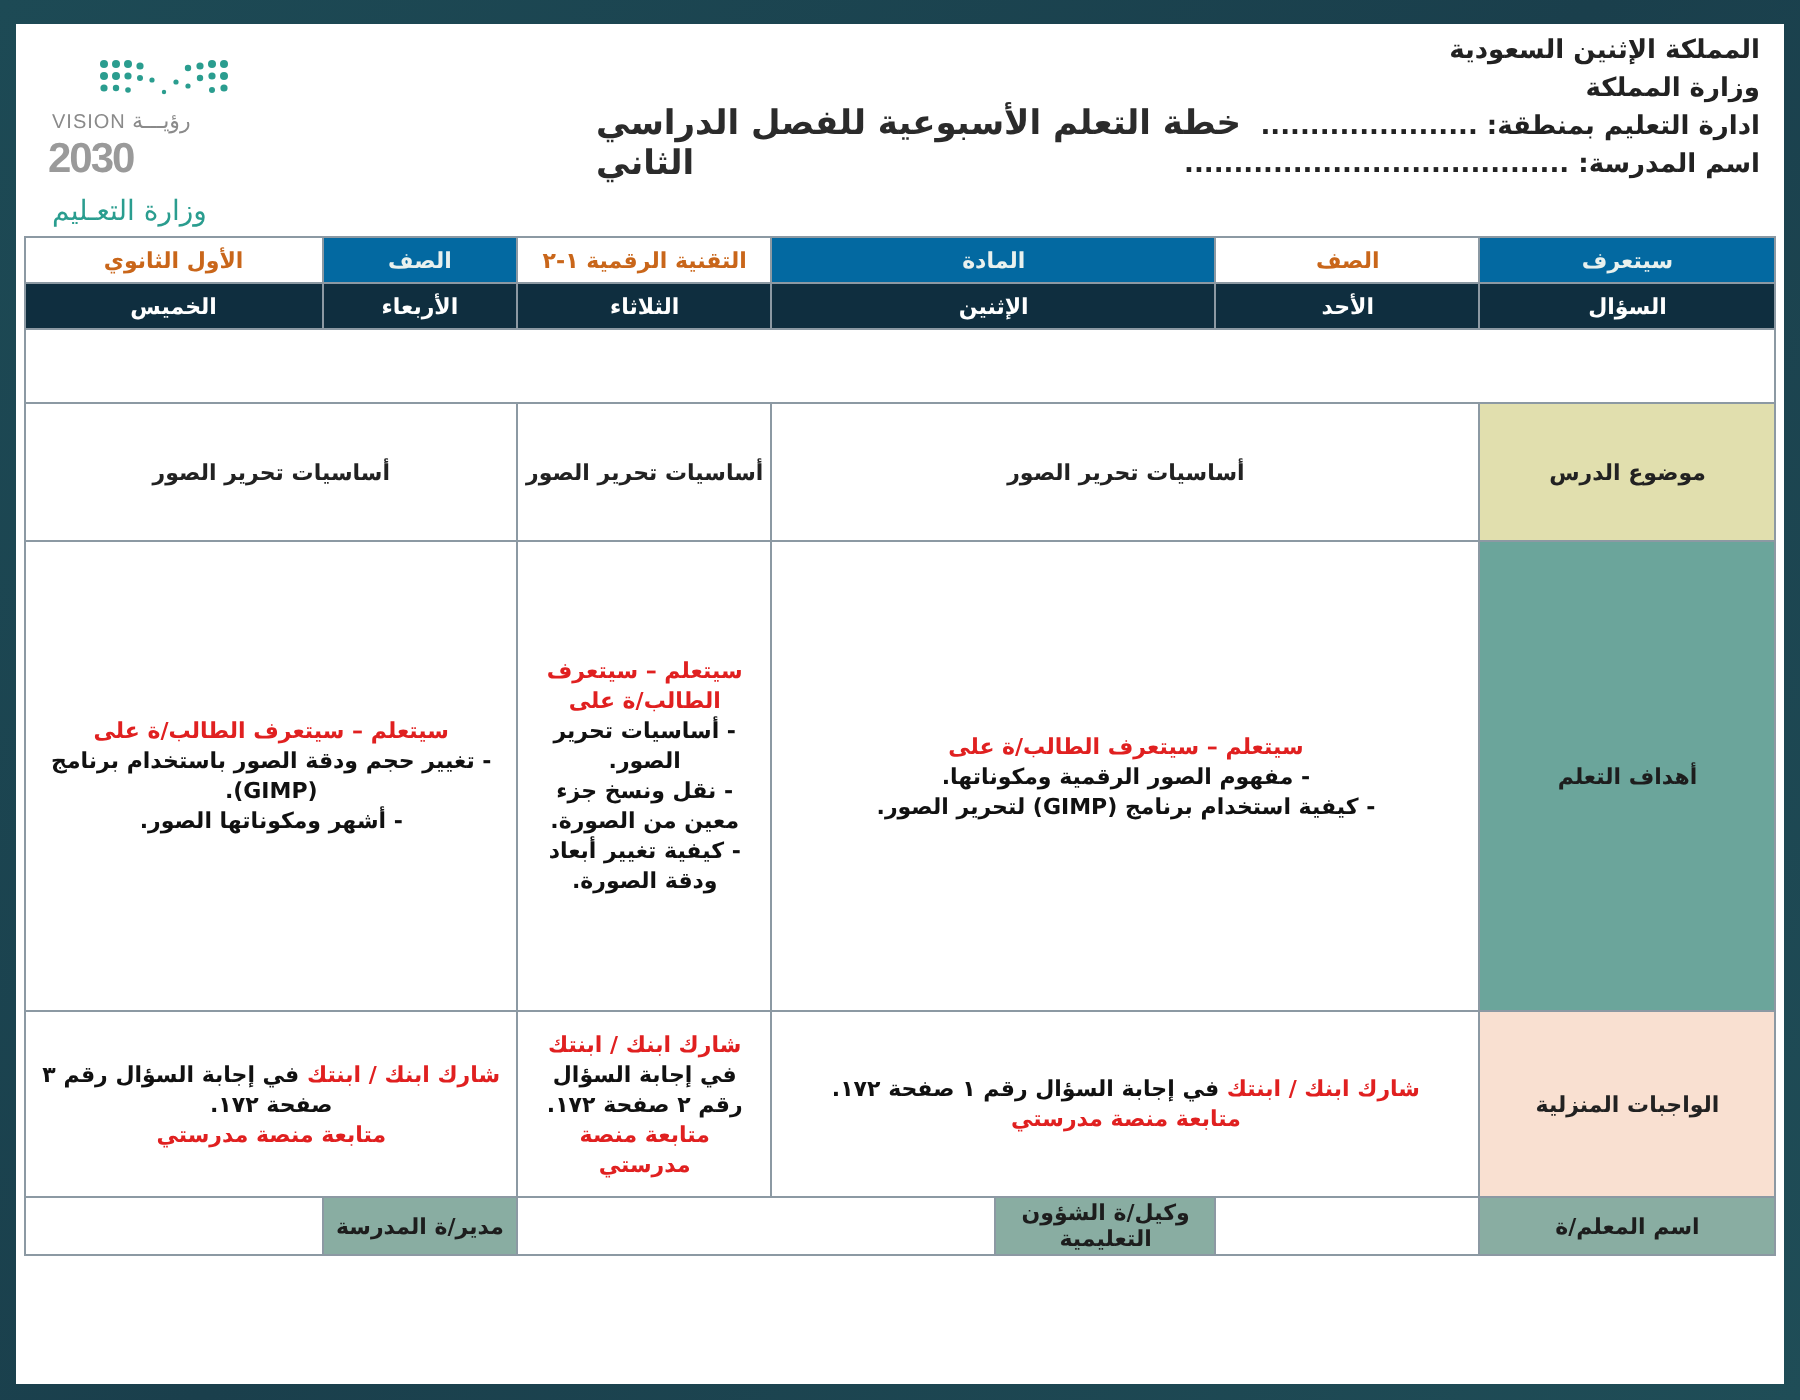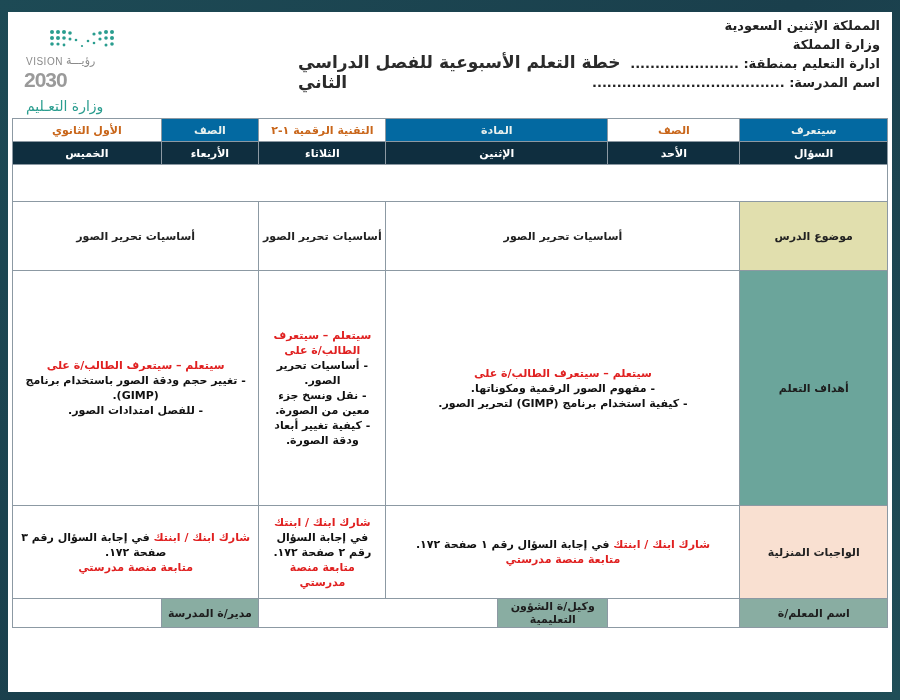--- a/index.html
+++ b/index.html
@@ -162,21 +162,21 @@
       </td>
       <td class="cell-text">
         <div class="red">سيتعلم – سيتعرف الطالب/ة على</div>
         <div>- أساسيات تحرير الصور.</div>
         <div>- نقل ونسخ جزء معين من الصورة.</div>
         <div>- كيفية تغيير أبعاد ودقة الصورة.</div>
       </td>
       <td colspan="2" class="cell-text">
         <div class="red">سيتعلم – سيتعرف الطالب/ة على</div>
         <div>- تغيير حجم ودقة الصور باستخدام برنامج (GIMP).</div>
-        <div>- للفصل امتدادات الصور.</div>
+        <div>- أشهر ومكوناتها الصور.</div>
       </td>
     </tr>
     <tr class="row-hw">
       <td class="head-hw">الواجبات المنزلية</td>
       <td colspan="3" class="cell-text">
         <div><span class="red">شارك ابنك / ابنتك</span><span> في إجابة السؤال رقم ١ صفحة ١٧٢.</span></div>
         <div class="red">متابعة منصة مدرستي</div>
       </td>
       <td class="cell-text">
         <div><span class="red">شارك ابنك / ابنتك</span><span> في إجابة السؤال رقم ٢ صفحة ١٧٢.</span></div>

